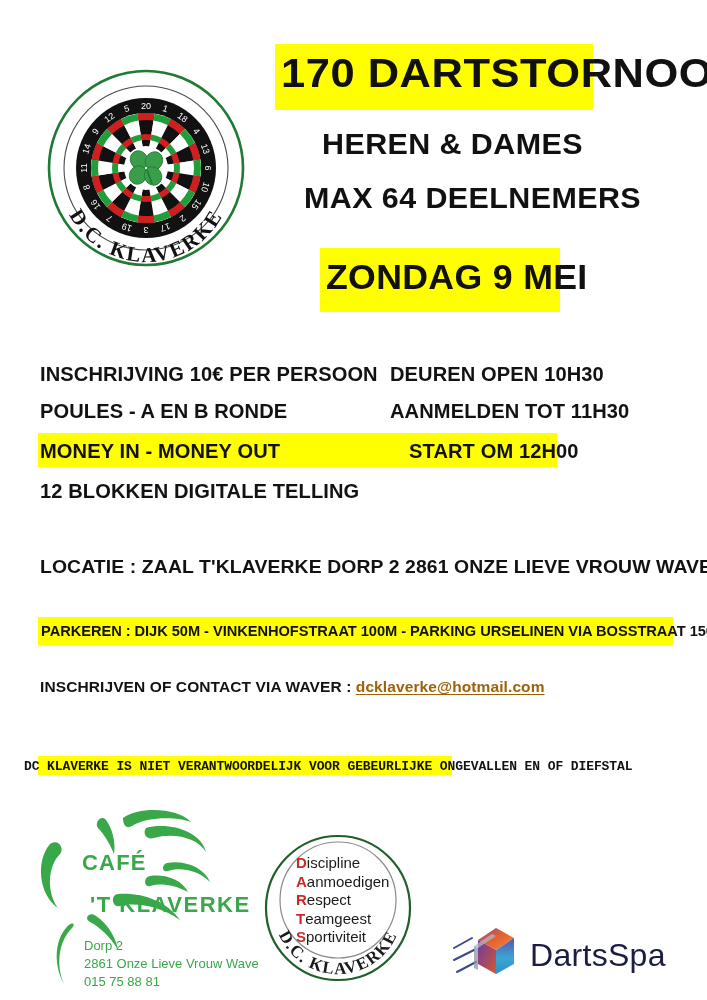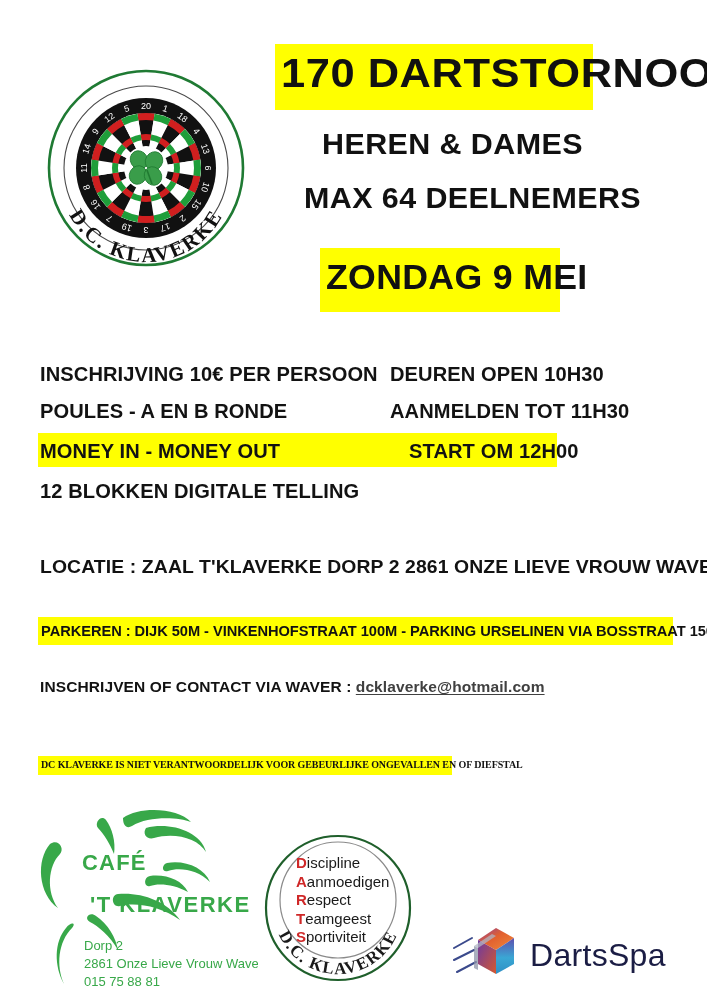--- a/index.html
+++ b/index.html
@@ -127,30 +127,30 @@
     left: 40px;
     font-family: "Liberation Sans Narrow", "Liberation Sans", sans-serif;
     font-weight: bold;
     font-size: 15.5px;
     white-space: nowrap;
     letter-spacing: 0.1px;
   }
   #contact-1 { top: 678px; }
   #contact-2 { top: 708px; }
   #email-link {
-    color: #404040;
+    color: #a16207;
     text-decoration: underline;
     text-underline-offset: 2px;
   }
   #disclaimer-text {
     position: absolute;
-    left: 41px; top: 759px;
-    font-family: Liberation Serif, serif;
-    font-weight: bold;
-    font-size: 10px;
+    left: 24px; top: 759px;
+    font-family: Liberation Mono, monospace;
+    font-weight: bold;
+    font-size: 13px;
     white-space: nowrap;
     letter-spacing: -0.1px;
     transform: scaleX(1.0);
     transform-origin: left top;
   }
 
   
   #cafe-logo { left: 28px; top: 808px; width: 230px; height: 190px; }
   .cafe-green { fill: #38a849; }
   .cafe-text {

